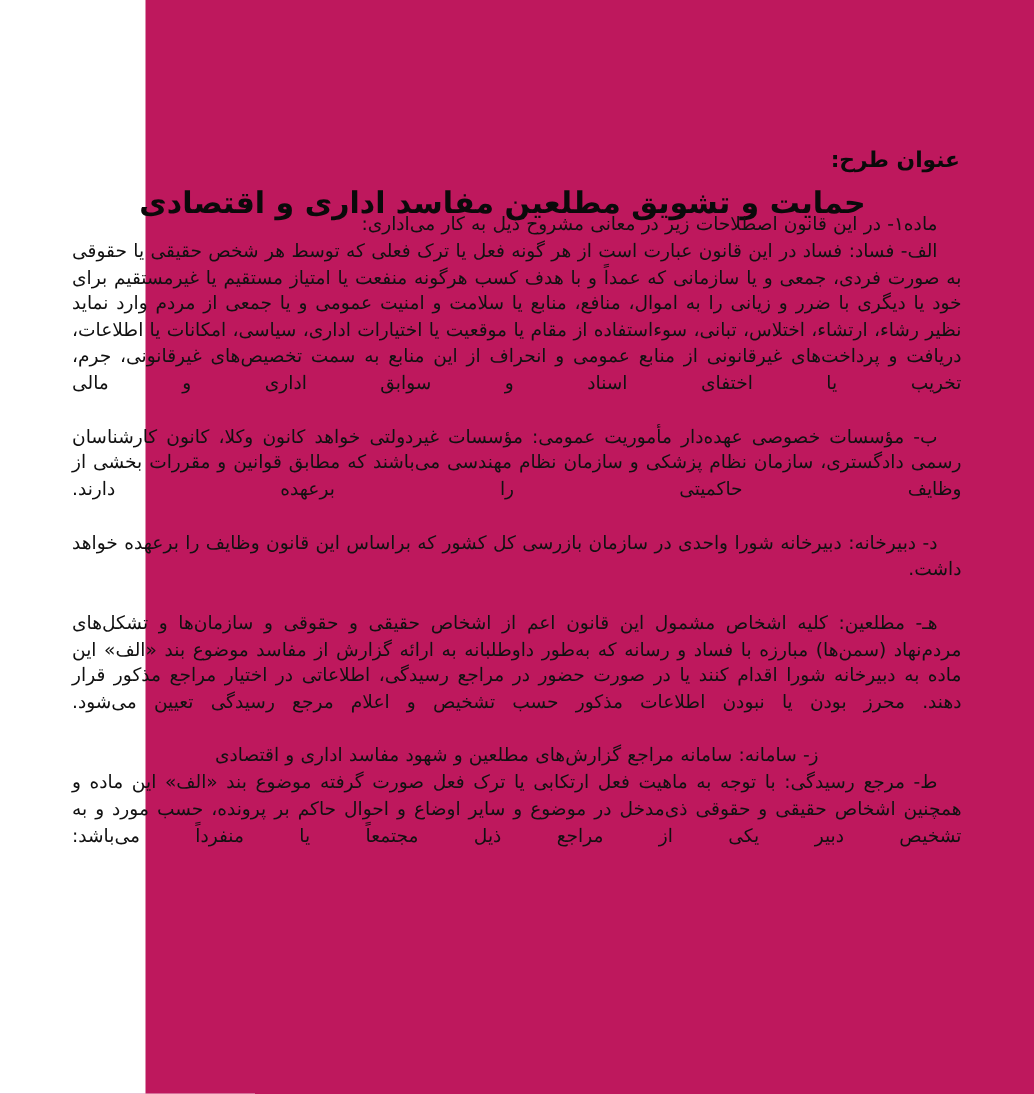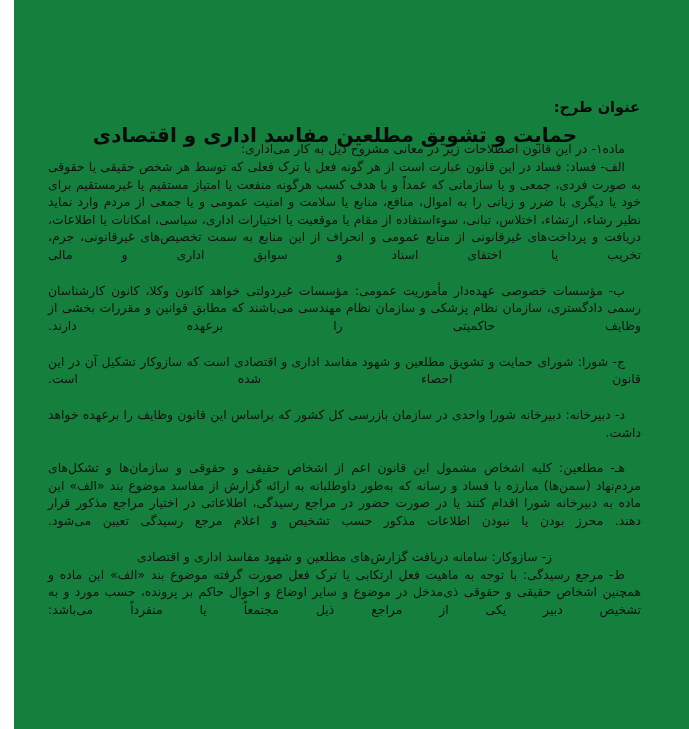--- a/index.html
+++ b/index.html
@@ -10,23 +10,23 @@
   }
   body {
     width: 689px;
     height: 729px;
     overflow: hidden;
     font-family: "DejaVu Sans", "Liberation Sans", sans-serif;
     color: #000000;
   }
   #page {
     position: relative;
-    width: 675px;
+    width: 592px;
     height: 729px;
-    background: #15803d;
+    background: #be185d;
     box-sizing: border-box;
   }
 
   
   #header-block {
     position: absolute;
     top: 98px;
     right: 49px;
     width: 592px;
     text-align: right;
@@ -102,27 +102,26 @@
   </div>
 
   <div id="body-block">
 
     <p class="para indent noafter">ماده۱- در این قانون اصطلاحات زیر در معانی مشروح ذیل به کار می‌اداری:</p>
 
     <p class="para indent">الف- فساد: فساد در این قانون عبارت است از هر گونه فعل یا ترک فعلی که توسط هر شخص حقیقی یا حقوقی به صورت فردی، جمعی و یا سازمانی که عمداً و با هدف کسب هرگونه منفعت یا امتیاز مستقیم یا غیرمستقیم برای خود یا دیگری با ضرر و زیانی را به اموال، منافع، منابع یا سلامت و امنیت عمومی و یا جمعی از مردم وارد نماید نظیر رشاء، ارتشاء، اختلاس، تبانی، سوءاستفاده از مقام یا موقعیت یا اختیارات اداری، سیاسی، امکانات یا اطلاعات، دریافت و پرداخت‌های غیرقانونی از منابع عمومی و انحراف از این منابع به سمت تخصیص‌های غیرقانونی، جرم، تخریب یا اختفای اسناد و سوابق اداری و مالی</p>
 
     <p class="para indent">ب- مؤسسات خصوصی عهده‌دار مأموریت عمومی: مؤسسات غیردولتی خواهد کانون وکلا، کانون کارشناسان رسمی دادگستری، سازمان نظام پزشکی و سازمان نظام مهندسی می‌باشند که مطابق قوانین و مقررات بخشی از وظایف حاکمیتی را برعهده دارند.</p>
 
-    <p class="para indent">ج- شورا: شورای حمایت و تشویق مطلعین و شهود مفاسد اداری و اقتصادی است که سازوکار تشکیل آن در این قانون احصاء شده است.</p>
 
     <p class="para indent">د- دبیرخانه: دبیرخانه شورا واحدی در سازمان بازرسی کل کشور که براساس این قانون وظایف را برعهده خواهد داشت.</p>
 
     <p class="para indent">هـ- مطلعین: کلیه اشخاص مشمول این قانون اعم از اشخاص حقیقی و حقوقی و سازمان‌ها و تشکل‌های مردم‌نهاد (سمن‌ها) مبارزه با فساد و رسانه که به‌طور داوطلبانه به ارائه گزارش از مفاسد موضوع بند «الف» این ماده به دبیرخانه شورا اقدام کنند یا در صورت حضور در مراجع رسیدگی، اطلاعاتی در اختیار مراجع مذکور قرار دهند. محرز بودن یا نبودن اطلاعات مذکور حسب تشخیص و اعلام مرجع رسیدگی تعیین می‌شود.</p>
 
 
-    <p class="para center noafter">ز- سازوکار: سامانه دریافت گزارش‌های مطلعین و شهود مفاسد اداری و اقتصادی</p>
+    <p class="para center noafter">ز- سامانه: سامانه مراجع گزارش‌های مطلعین و شهود مفاسد اداری و اقتصادی</p>
 
 
     <p class="para indent">ط- مرجع رسیدگی: با توجه به ماهیت فعل ارتکابی یا ترک فعل صورت گرفته موضوع بند «الف» این ماده و همچنین اشخاص حقیقی و حقوقی ذی‌مدخل در موضوع و سایر اوضاع و احوال حاکم بر پرونده، حسب مورد و به تشخیص دبیر یکی از مراجع ذیل مجتمعاً یا منفرداً می‌باشد:</p>
 
   </div>
 
 </div>
 
 </body></html>

